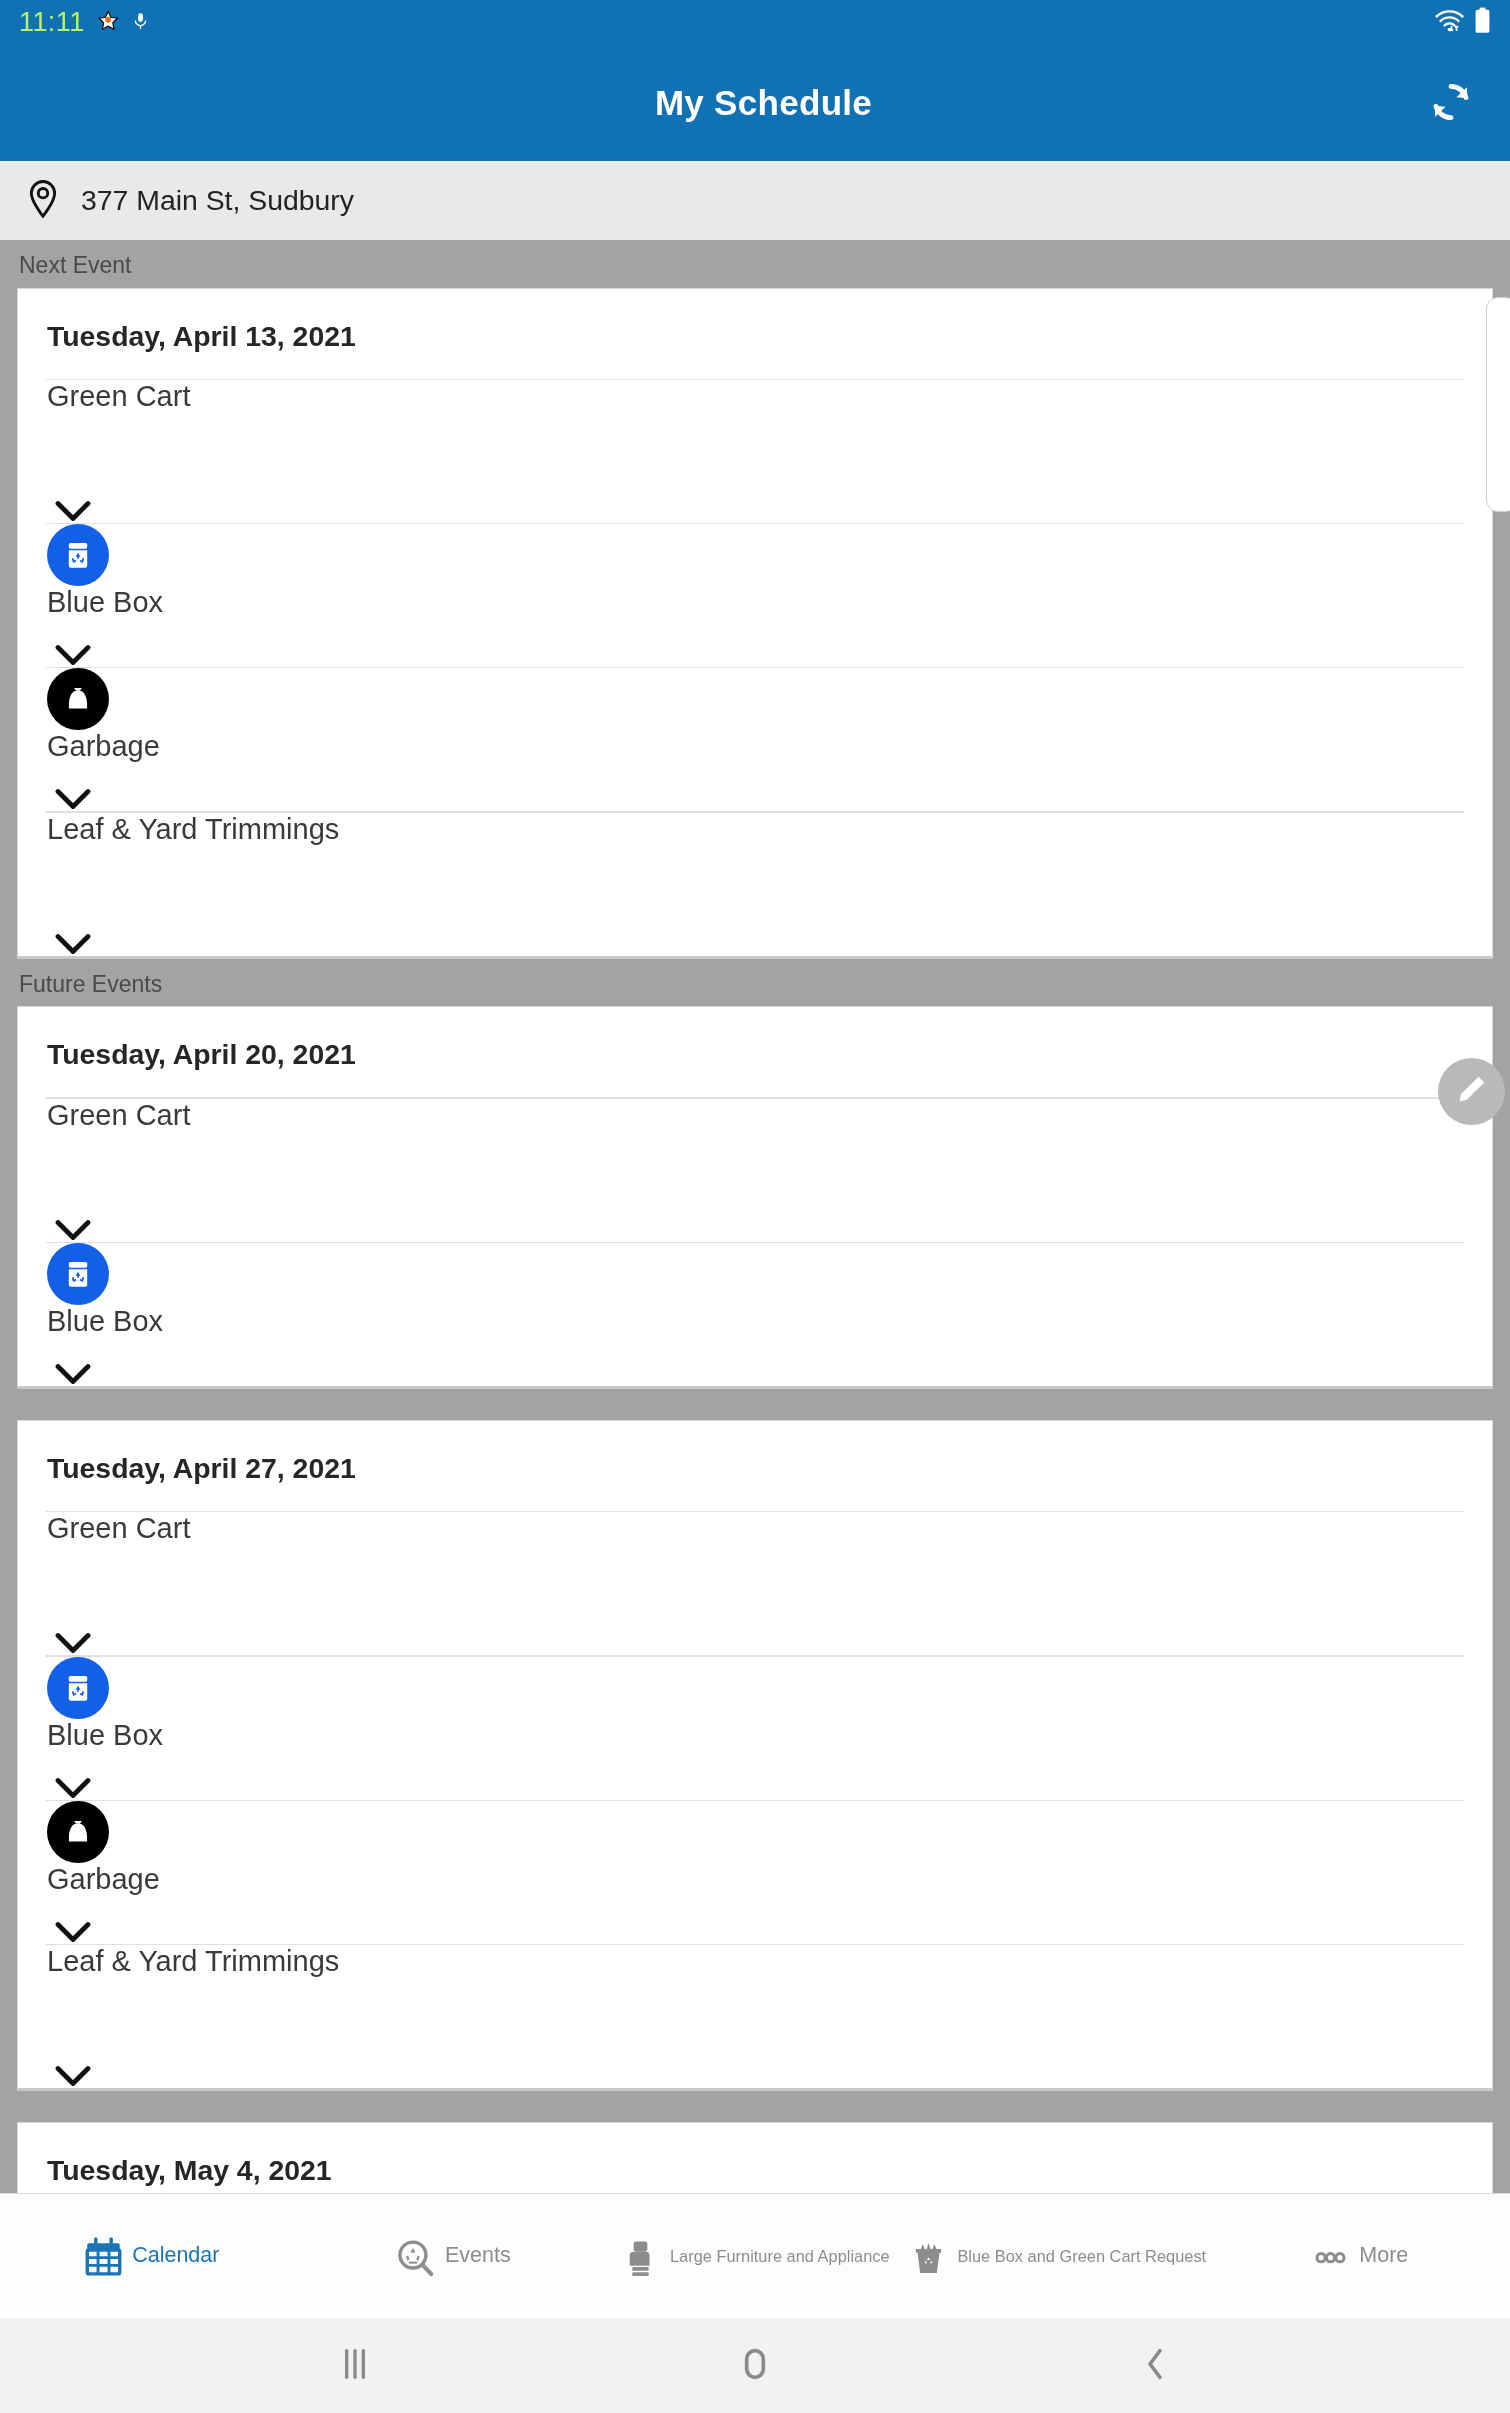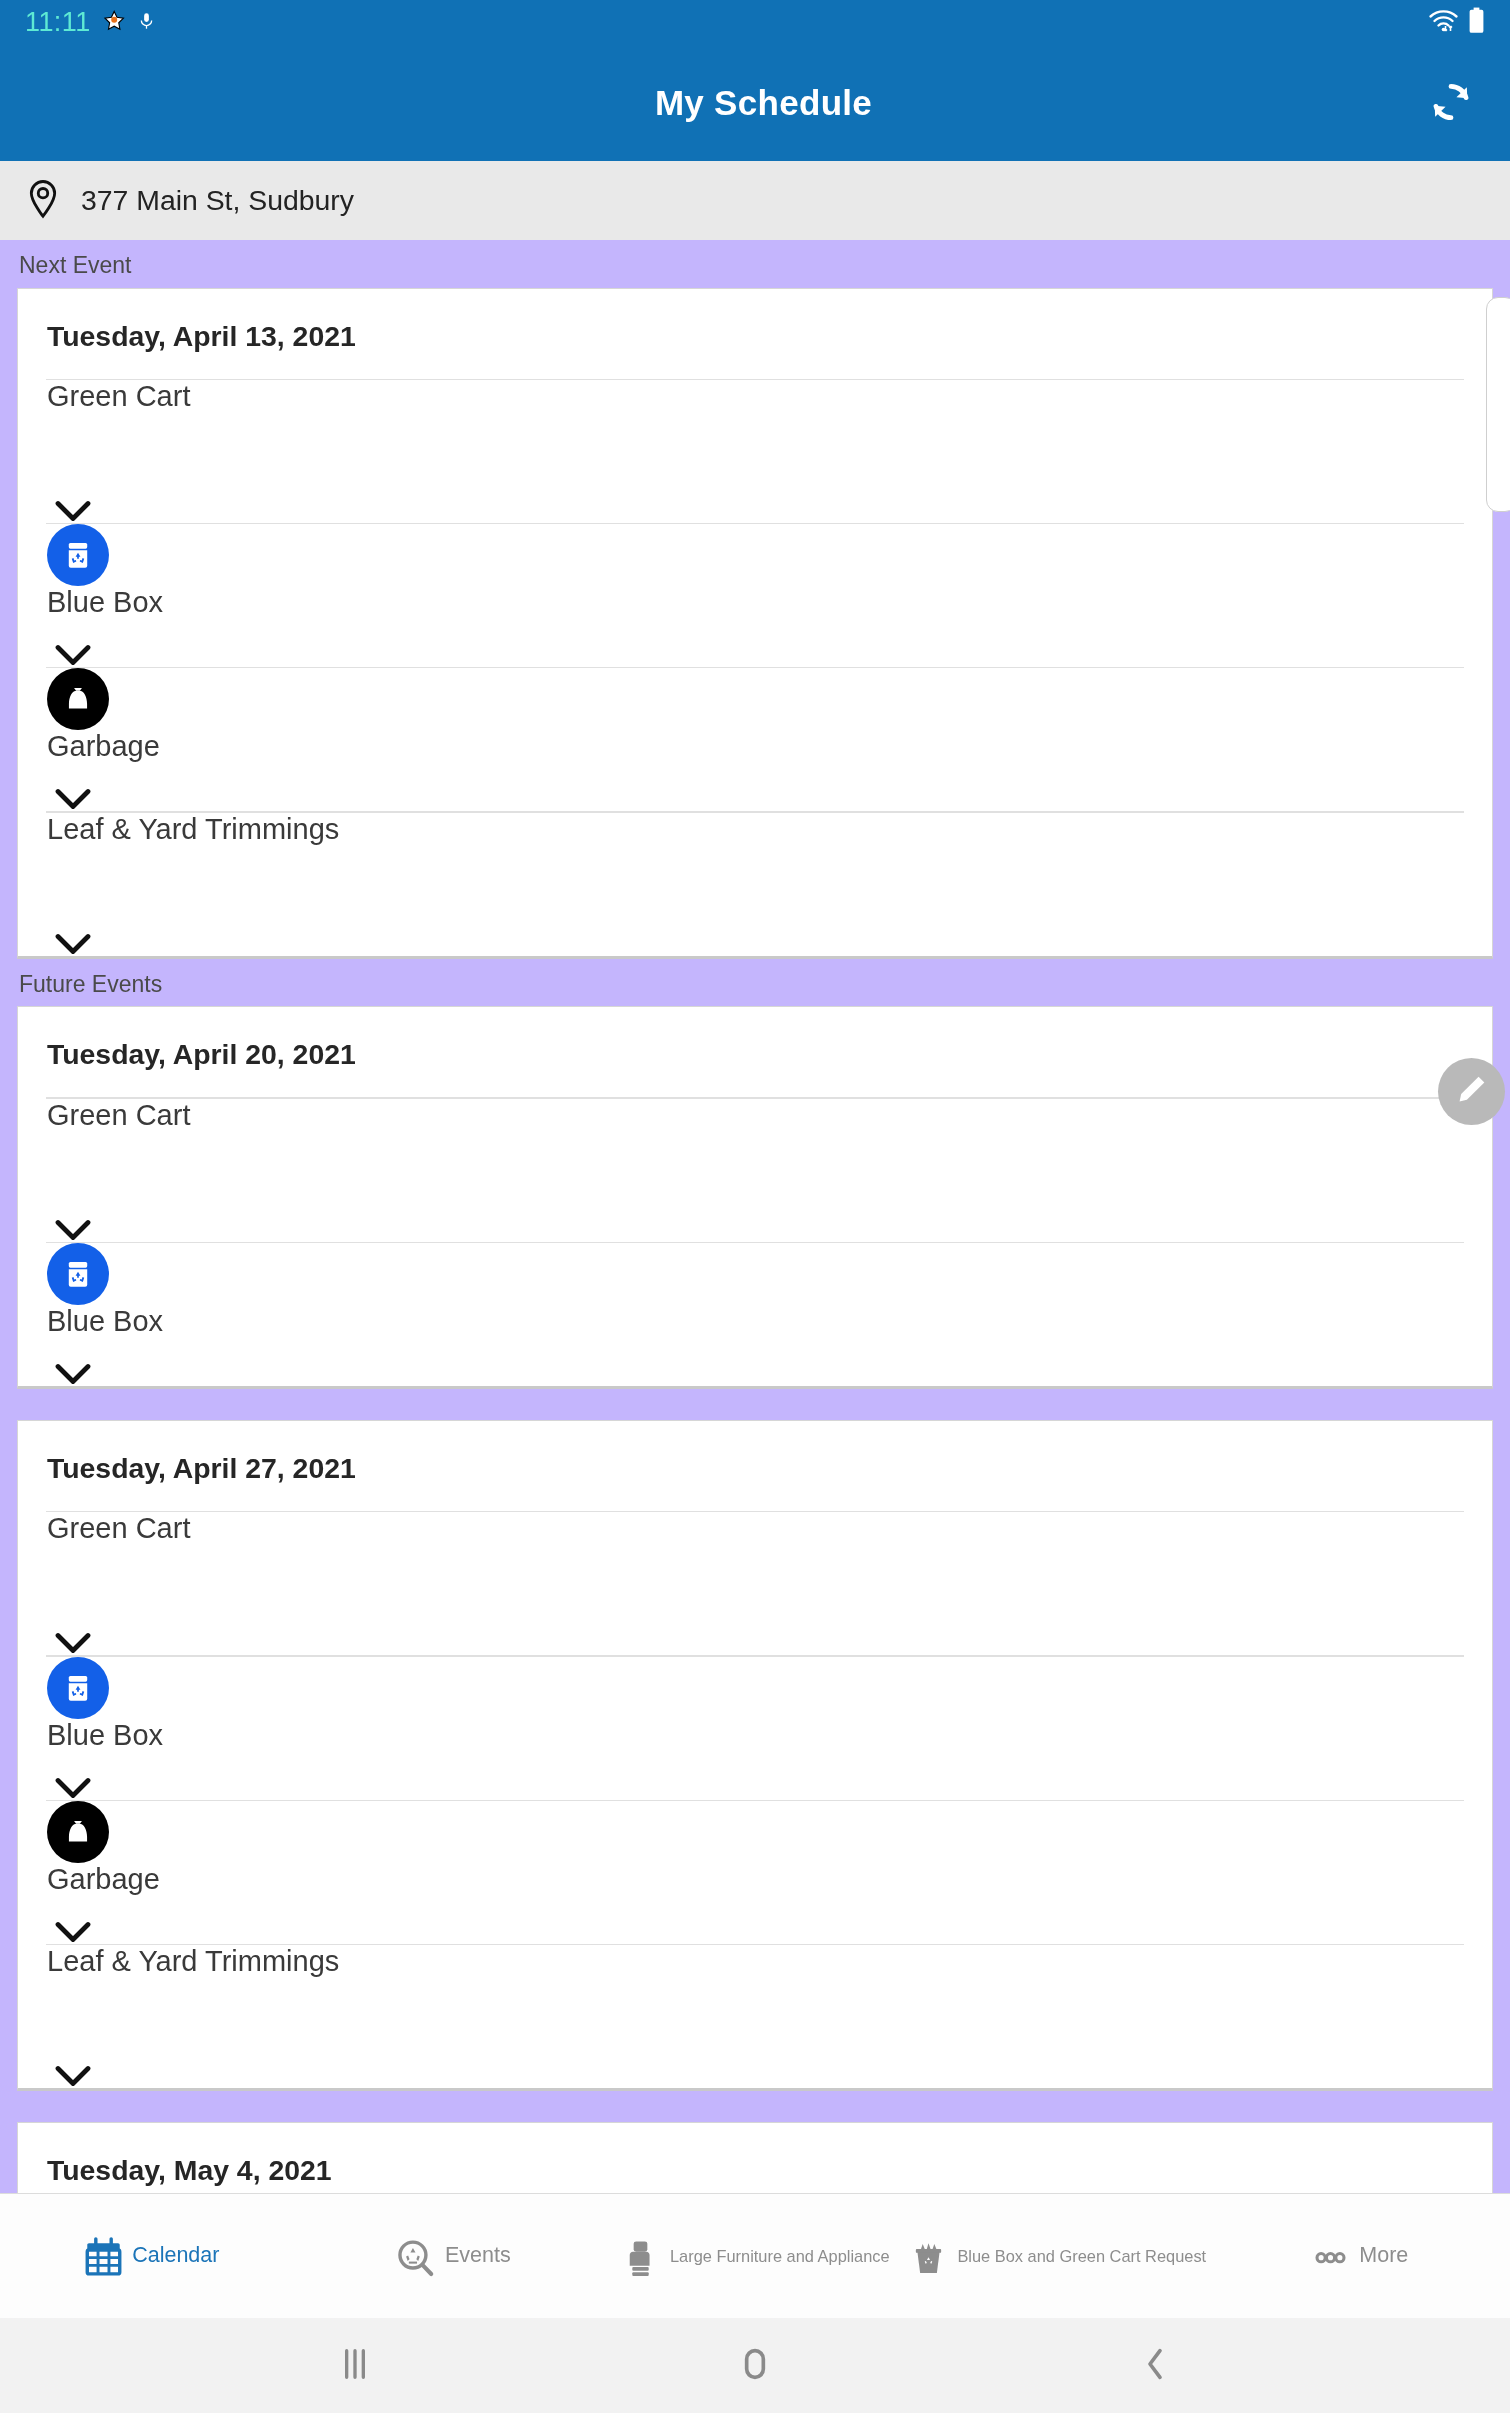--- a/index.html
+++ b/index.html
@@ -6,23 +6,23 @@
   html,body { width:1510px; height:2413px; }
   body {
     font-family:"Liberation Sans", sans-serif;
     background:#f7f7f7;
     overflow:hidden;
     position:relative;
   }
 
   
   .statusbar{
-    height:45px; background:#1071b5; color:#5eead4;
+    height:45px; background:#1071b5; color:#bef264;
     display:flex; align-items:center; justify-content:space-between;
-    padding:0 25px;
+    padding:0 19px;
   }
   .sb-left{ display:flex; align-items:center; gap:12px; }
   .sb-time{ font-size:27px; letter-spacing:0.4px; }
   .sb-right{ display:flex; align-items:center; gap:8.6px; }
 
   
   .appbar{
     height:116px; background:#1071b5; color:#fff;
     display:flex; align-items:center; position:relative;
   }
@@ -38,21 +38,21 @@
   
   .addressbar{
     height:79px; background:#e9e9e9;
     display:flex; align-items:center; gap:19px; padding:0 24px;
   }
   .addressbar-text{ font-size:28.4px; color:#232323; }
 
   
   .content{
     position:absolute; top:240px; left:0; right:0; bottom:125px;
-    background:#c4b5fd; overflow:hidden;
+    background:#a3a3a3; overflow:hidden;
   }
   .section-label{
     font-size:23px; color:#4a4a4a; padding:12px 19px 8.6px 19px;
   }
 
   .card{
     background:#ffffff;
     border:1.3px solid #d6d6d6;
     border-bottom:3.4px solid #c9c9c9;
     margin:0 17px;

